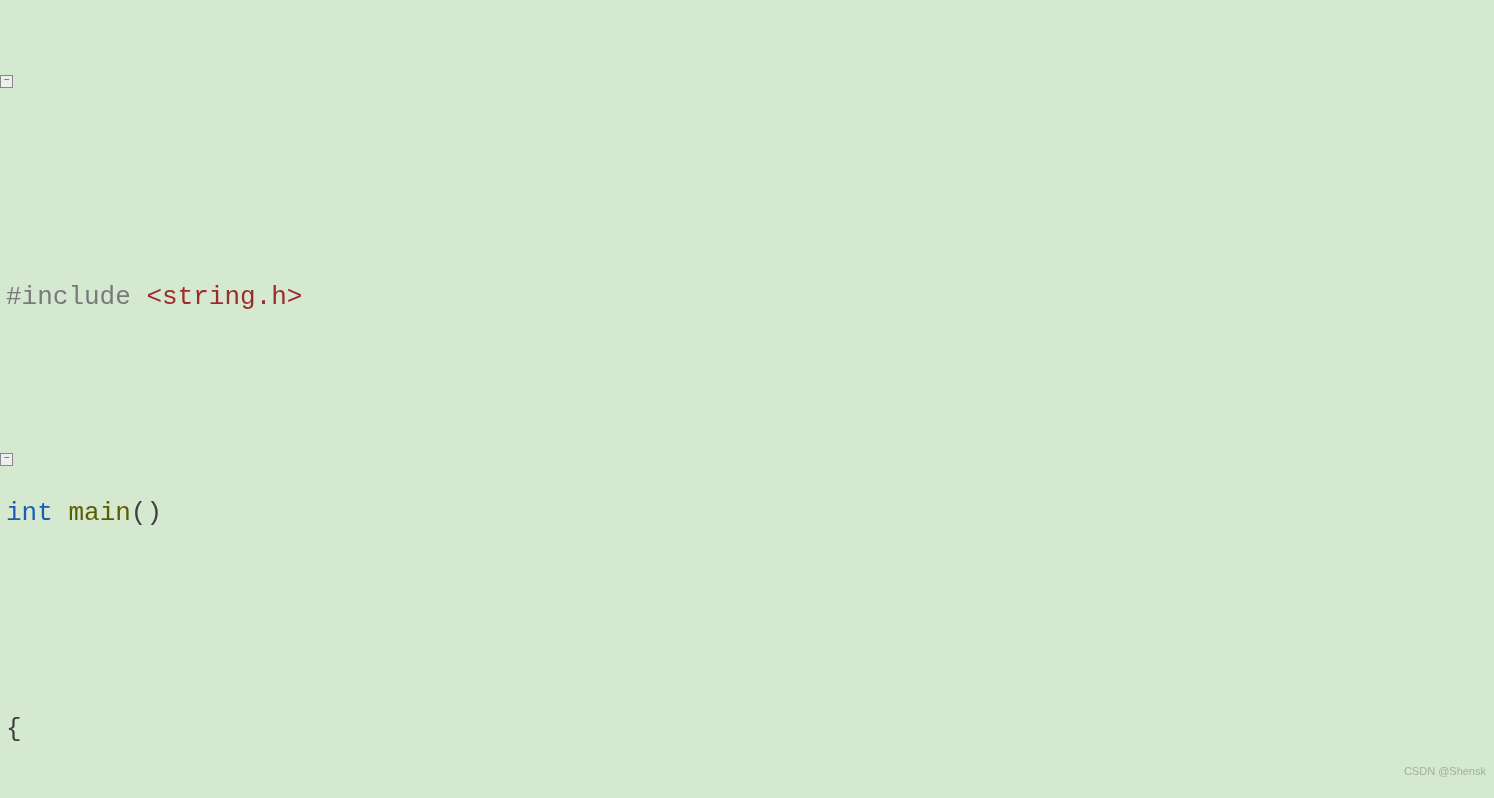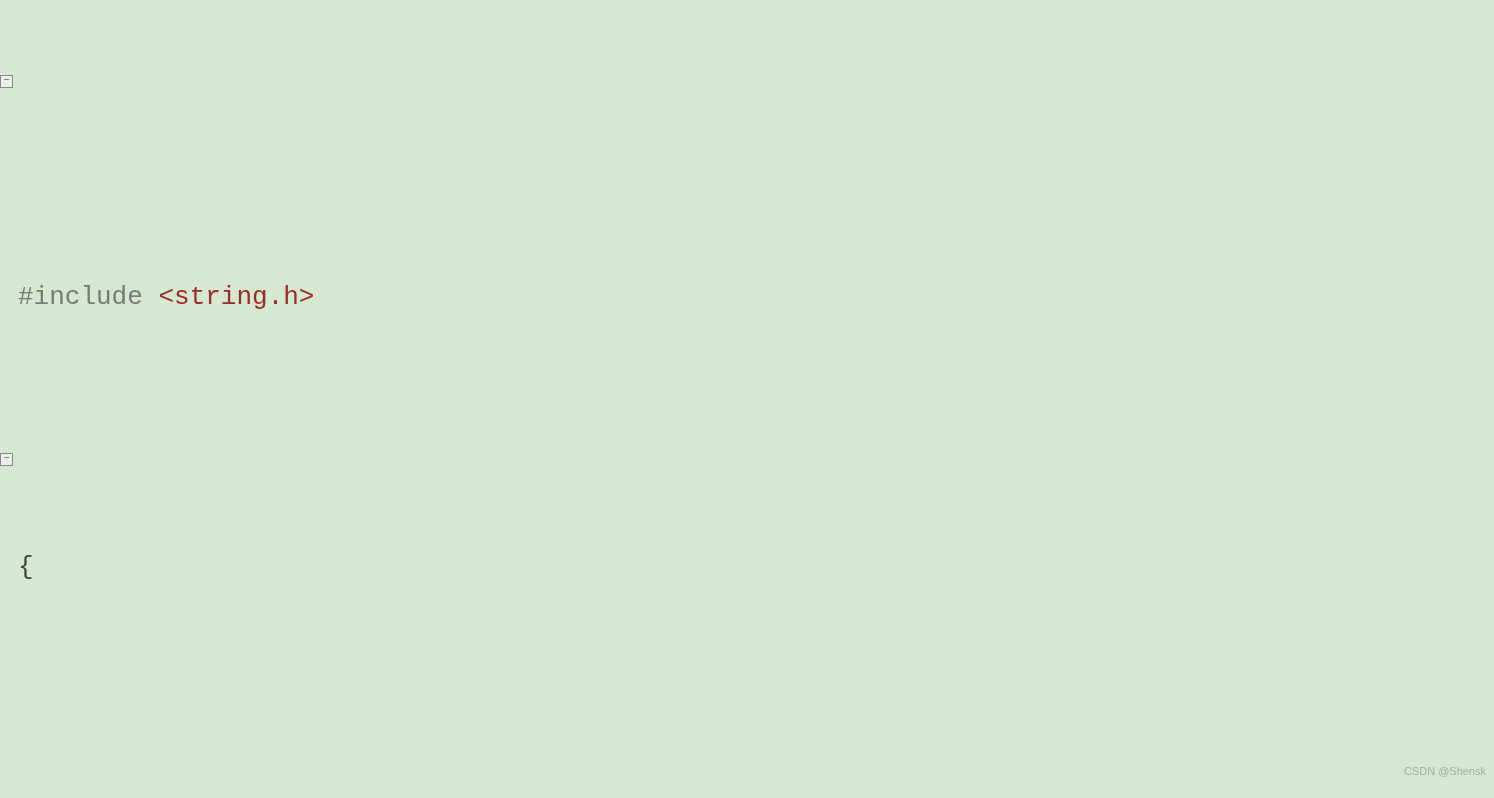--- a/index.html
+++ b/index.html
@@ -1,19 +1,19 @@
 <!DOCTYPE html>
 <html><head>
 <meta charset="utf-8">
 <style>
   html,body{margin:0;padding:0;width:1494px;height:798px;overflow:hidden;
     font-family:Consolas,"Courier New",monospace;background:#d5e8d0}
   .editor{position:relative;width:100%;height:100%;background:#d5e8d0;
     font-size:26px;line-height:54px;white-space:pre}
-  .line{position:relative;height:54px;padding-left:18px}
+  .line{position:relative;height:54px;padding-left:6px}
   .gutter{position:absolute;left:0;top:0;bottom:0;width:14px}
   .fold-marker{position:absolute;left:0;width:11px;height:11px;border:1px solid #888;
     background:#eee;font-size:10px;line-height:10px;text-align:center;color:#555;
     cursor:pointer}
   .tk-pre{color:#7a7a7a}
   .tk-inc{color:#9c2b2b}
   .tk-kw{color:#1a5fb4}
   .tk-fn{color:#5c5c00}
   .tk-op{color:#404040}
   .watermark{position:absolute;right:8px;bottom:0;font-size:11px;color:#a0b0a0;
@@ -24,20 +24,21 @@
 
 <div class="editor">
   <div class="gutter">
     <div class="fold-marker" style="top:75px">−</div>
     <div class="fold-marker" style="top:453px">−</div>
   </div>
 
   
   <div class="line"><span class="tk-pre">#include </span><span class="tk-inc">&lt;string.h&gt;</span></div>
   
+  <div class="line"><span class="tk-kw">int </span><span class="tk-fn">main</span><span class="tk-op">()</span></div>
   
   <div class="line"><span class="tk-op">{</span></div>
   
   
   
   
   
   
   
   

